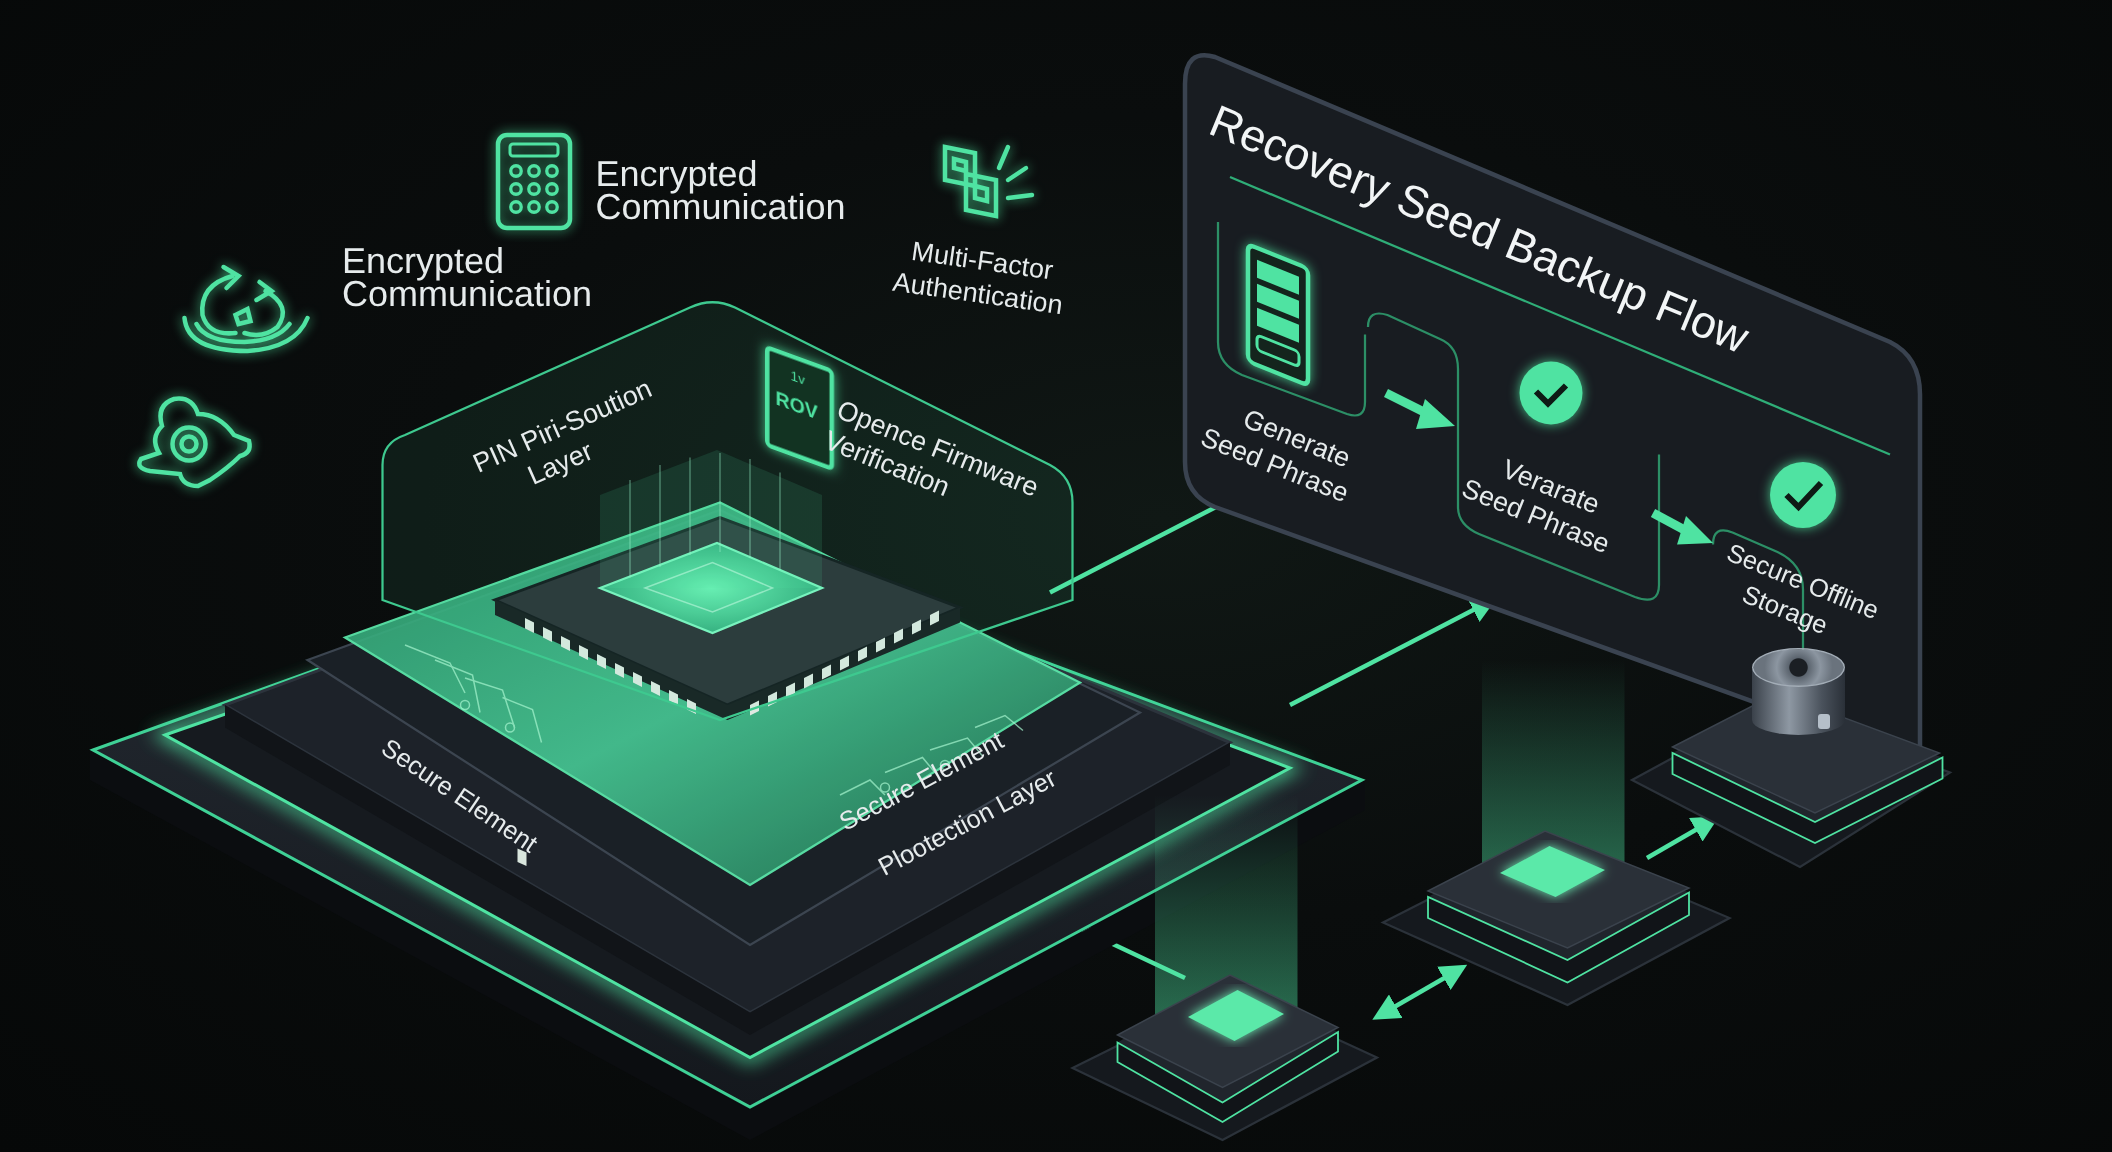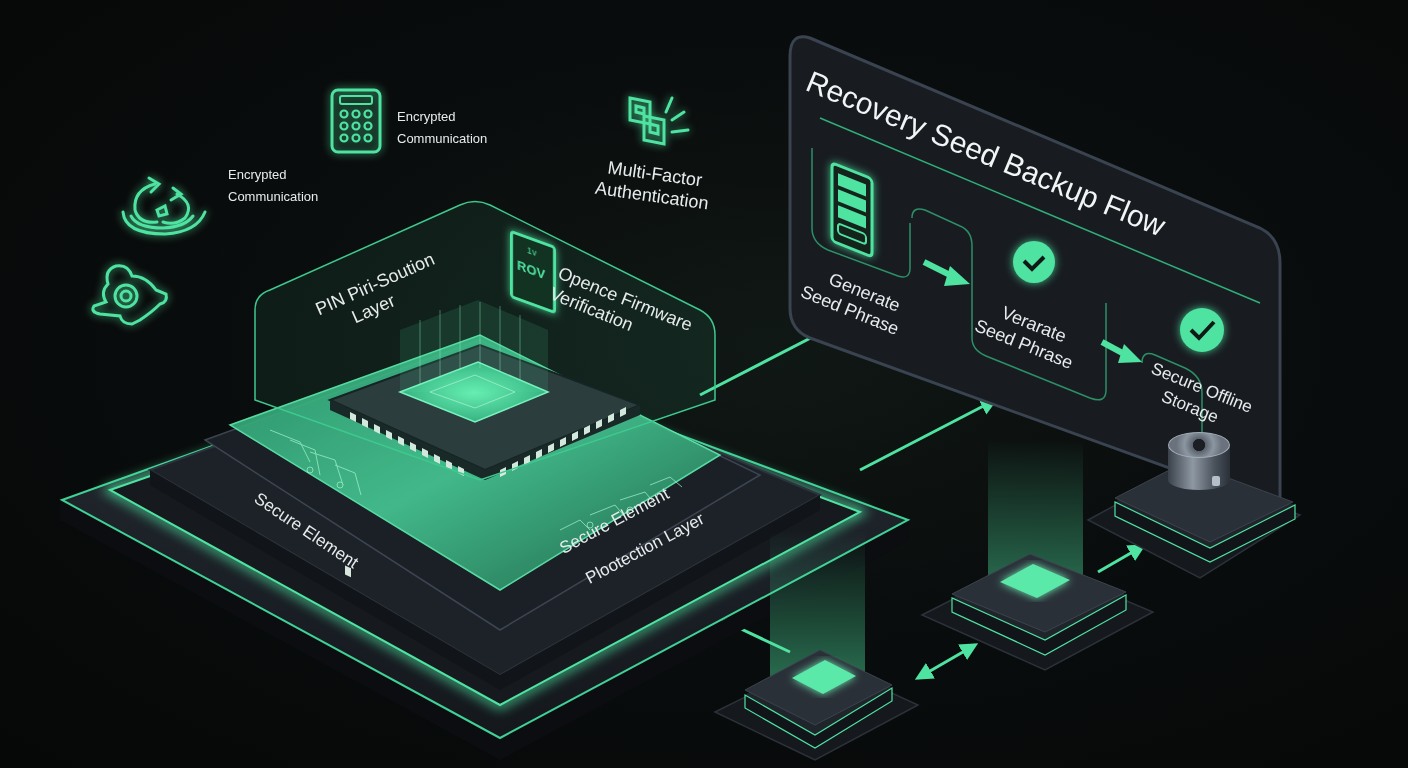--- a/index.html
+++ b/index.html
@@ -3,21 +3,21 @@
 <meta charset="utf-8">
 <style>
   html, body { margin:0; padding:0; }
   body {
     width:1408px; height:768px; overflow:hidden; position:relative;
     background: radial-gradient(ellipse at 55% 45%, #101815 0%, #0a0d0d 45%, #060808 100%);
     font-family: "Liberation Sans", "DejaVu Sans", sans-serif;
     color:#e9eef0;
   }
   .abs { position:absolute; }
-  .label { color:#e6ebec; font-size:13px; line-height:22px; white-space:nowrap; }
+  .label { color:#e6ebec; font-size:24px; line-height:22px; white-space:nowrap; }
   .glow-icon { filter: drop-shadow(0 0 4px rgba(80,230,160,0.8)); }
   svg { overflow:visible; }
 </style>
 </head>
 <body>
 
 <svg class="abs" style="left:0;top:0;" width="1408" height="768">
   <defs>
     <marker id="ah" viewBox="0 0 10 10" refX="8" refY="5" markerWidth="6" markerHeight="6" orient="auto-start-reverse">
       <path d="M0,0 L10,5 L0,10 z" fill="#4fe3a2"></path>

